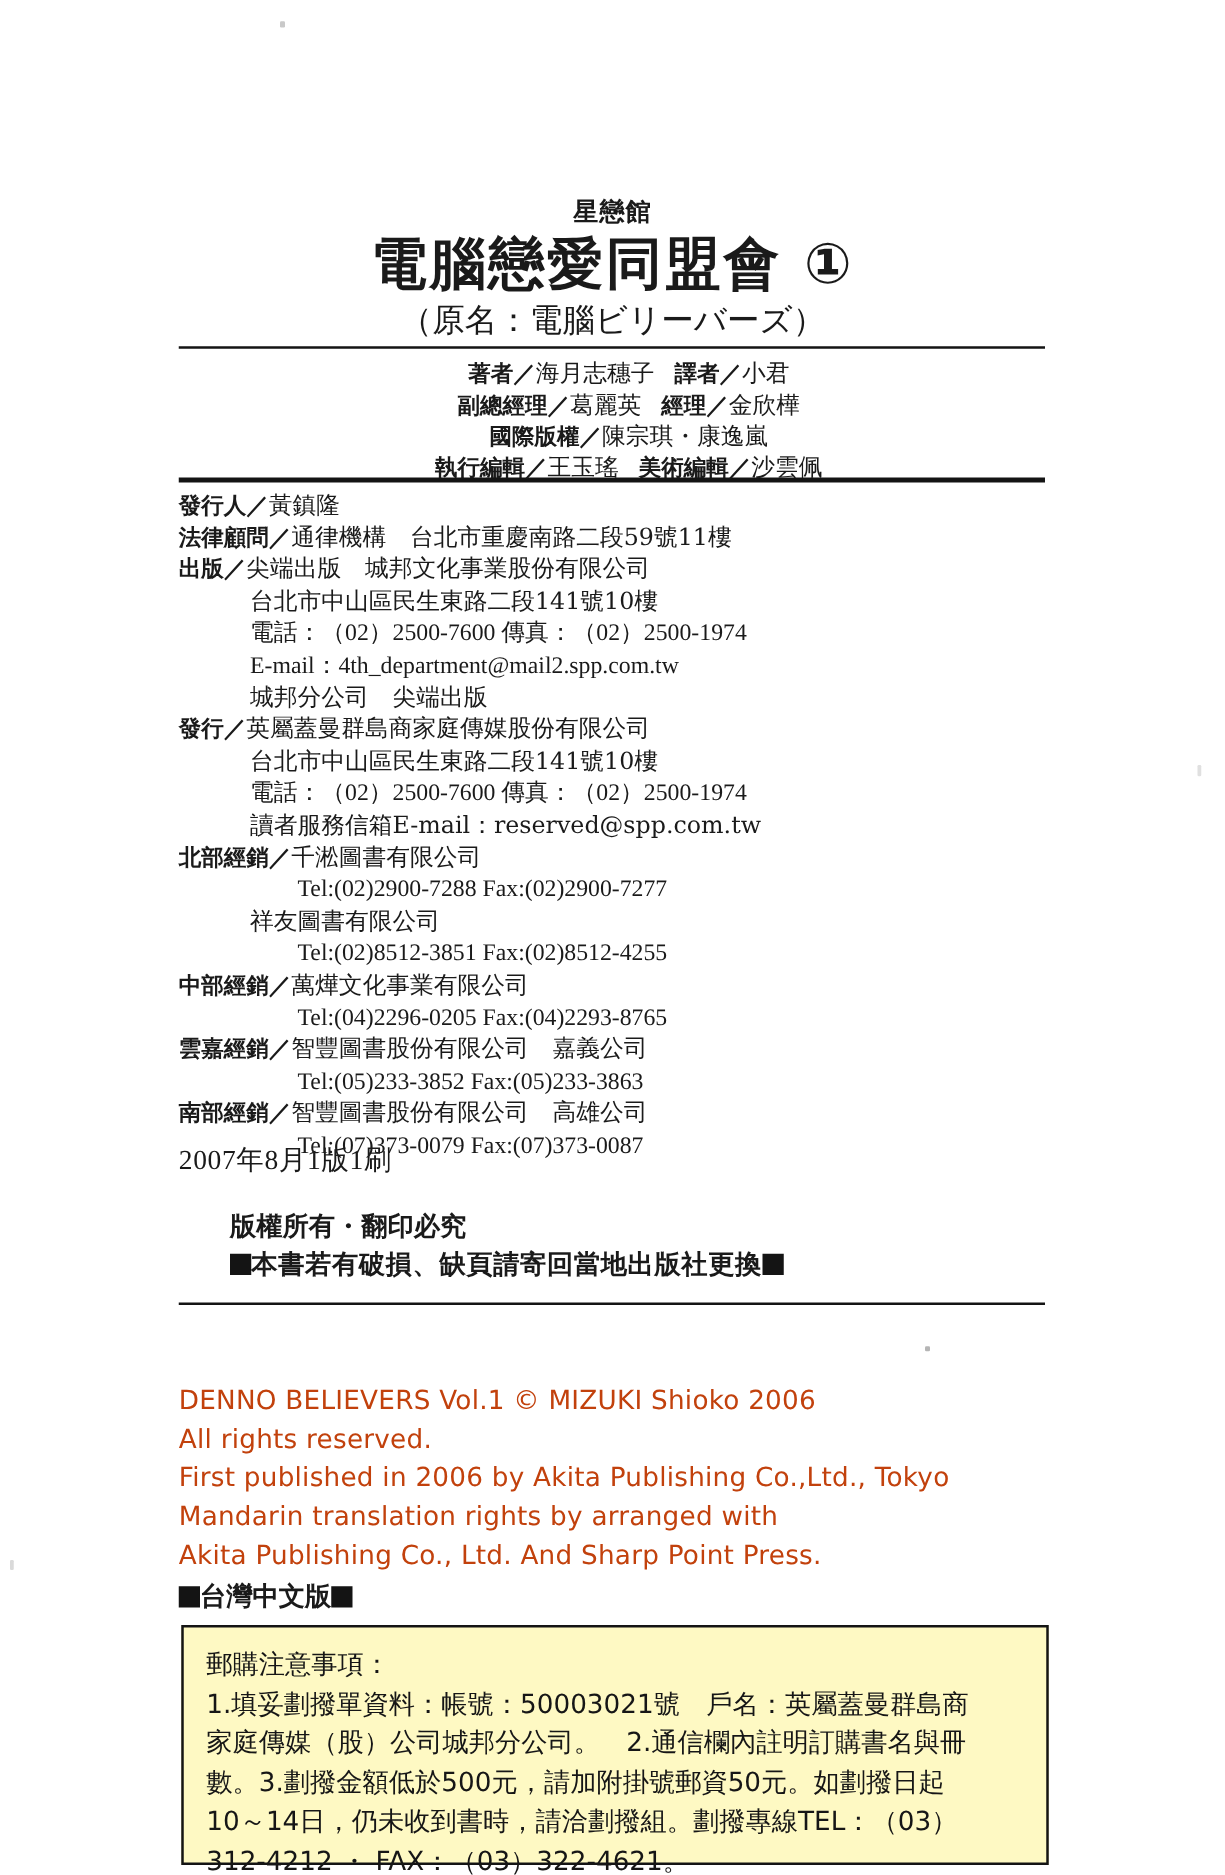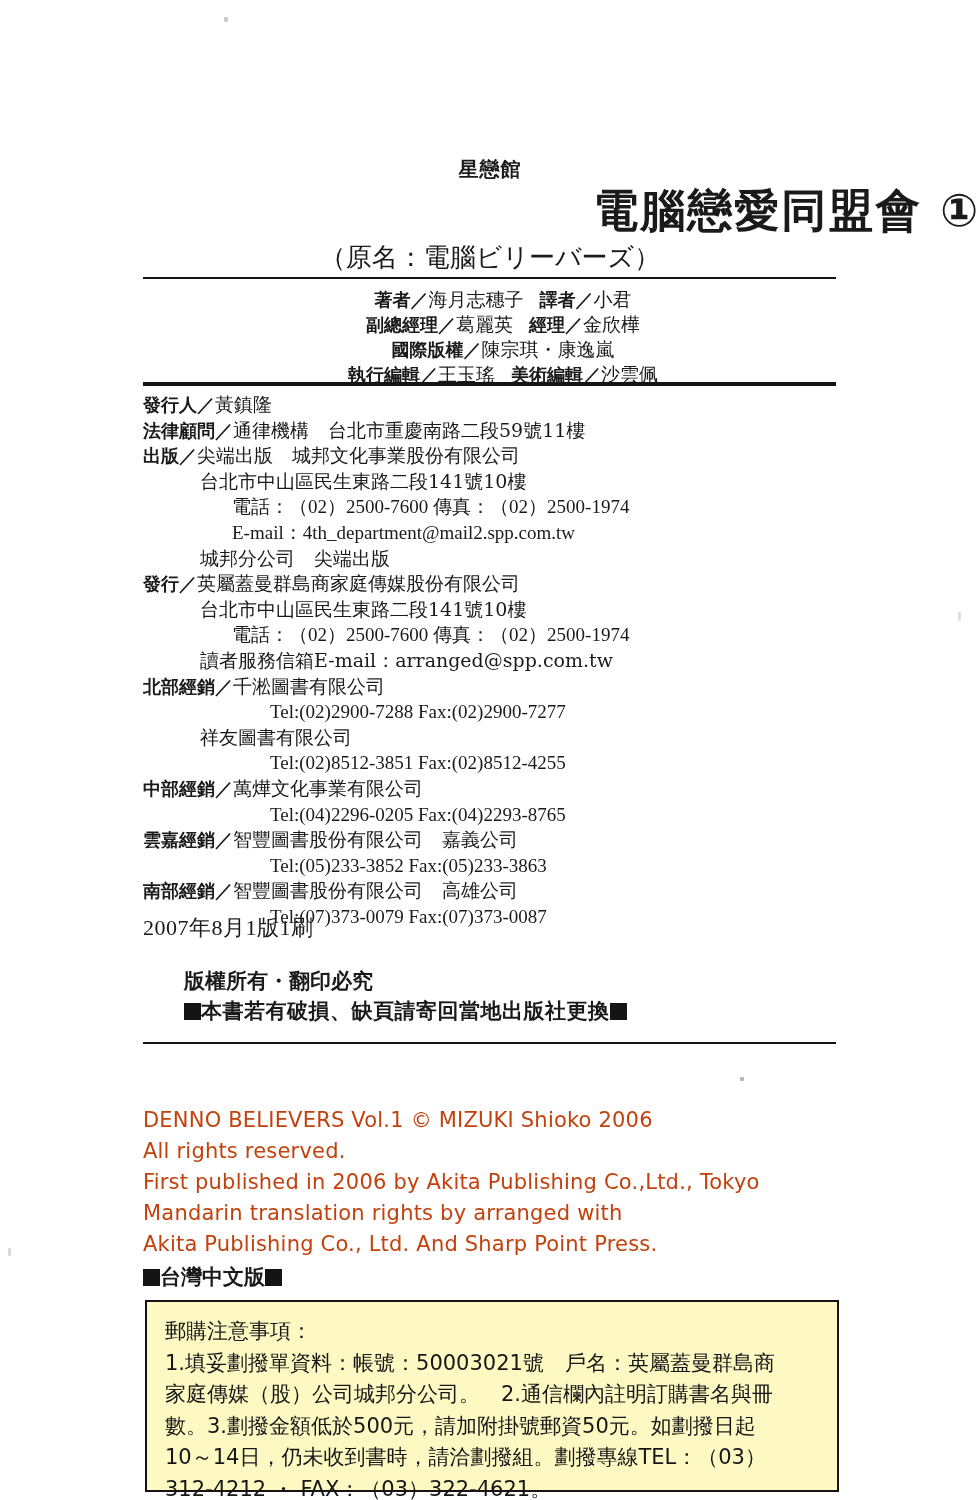--- a/index.html
+++ b/index.html
@@ -52,21 +52,20 @@
     line-height: 1.1;
     margin-bottom: 6px;
     margin-top: 32px;
   }
   .main-title {
     font-size: 45px;
     font-weight: 700;
     letter-spacing: 2px;
     line-height: 1.12;
     white-space: nowrap;
-    text-align: right;
   }
   .orig-title {
     font-size: 26px;
     font-weight: 400;
     letter-spacing: 0px;
     line-height: 1.2;
     margin-top: 6px;
     font-family: "DejaVu Sans", "Liberation Sans", sans-serif;
   }
 
@@ -126,21 +125,20 @@
   }
   .pub .val {
     font-family: "DejaVu Serif", "Liberation Serif", serif;
     font-weight: 400;
   }
   .pub .ind  { padding-left: 57px; }
   .pub .ind2 { padding-left: 95px; }
   .pub .lat {
     font-family: "Liberation Serif", "DejaVu Serif", serif;
     font-size: 19px;
-    margin-left: 32px;
   }
 
   
   .printdate {
     position: absolute;
     left: 143px;
     top: 913px;
     font-family: "Liberation Serif", "DejaVu Serif", serif;
     font-size: 22px;
     letter-spacing: 0.5px;
@@ -249,21 +247,21 @@
       <span class="line"><span class="lbl">發行人／</span><span class="val">黃鎮隆</span></span>
       <span class="line"><span class="lbl">法律顧問／</span><span class="val">通律機構　台北市重慶南路二段59號11樓</span></span>
       <span class="line"><span class="lbl">出版／</span><span class="val">尖端出版　城邦文化事業股份有限公司</span></span>
       <span class="line ind"><span class="val">台北市中山區民生東路二段141號10樓</span></span>
       <span class="line ind"><span class="val lat">電話：（02）2500-7600 傳真：（02）2500-1974</span></span>
       <span class="line ind"><span class="val lat">E-mail：4th_department@mail2.spp.com.tw</span></span>
       <span class="line ind"><span class="val">城邦分公司　尖端出版</span></span>
       <span class="line"><span class="lbl">發行／</span><span class="val">英屬蓋曼群島商家庭傳媒股份有限公司</span></span>
       <span class="line ind"><span class="val">台北市中山區民生東路二段141號10樓</span></span>
       <span class="line ind"><span class="val lat">電話：（02）2500-7600 傳真：（02）2500-1974</span></span>
-      <span class="line ind"><span class="val">讀者服務信箱E-mail：arranged@spp.com.tw</span></span>
+      <span class="line ind"><span class="val">讀者服務信箱E-mail：reserved@spp.com.tw</span></span>
       <span class="line"><span class="lbl">北部經銷／</span><span class="val">千淞圖書有限公司</span></span>
       <span class="line ind2"><span class="val lat">Tel:(02)2900-7288 Fax:(02)2900-7277</span></span>
       <span class="line ind"><span class="val">祥友圖書有限公司</span></span>
       <span class="line ind2"><span class="val lat">Tel:(02)8512-3851 Fax:(02)8512-4255</span></span>
       <span class="line"><span class="lbl">中部經銷／</span><span class="val">萬燁文化事業有限公司</span></span>
       <span class="line ind2"><span class="val lat">Tel:(04)2296-0205 Fax:(04)2293-8765</span></span>
       <span class="line"><span class="lbl">雲嘉經銷／</span><span class="val">智豐圖書股份有限公司　嘉義公司</span></span>
       <span class="line ind2"><span class="val lat">Tel:(05)233-3852  Fax:(05)233-3863</span></span>
       <span class="line"><span class="lbl">南部經銷／</span><span class="val">智豐圖書股份有限公司　高雄公司</span></span>
       <span class="line ind2"><span class="val lat">Tel:(07)373-0079  Fax:(07)373-0087</span></span>

